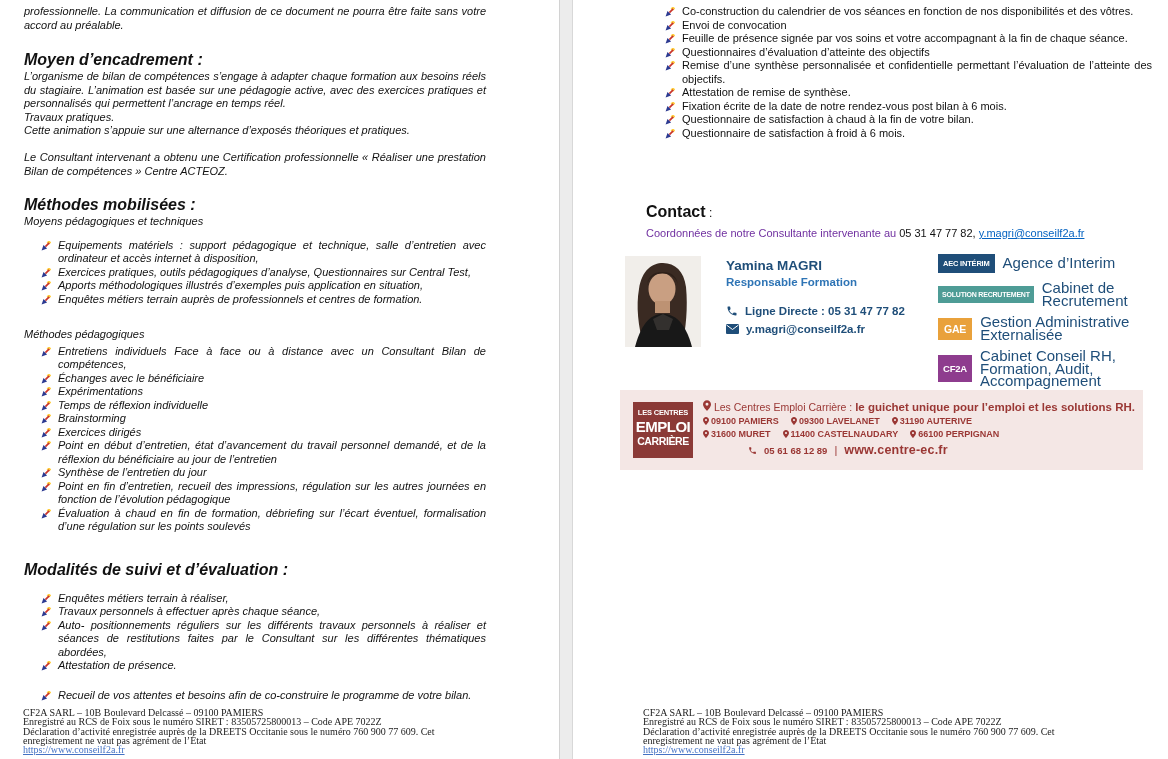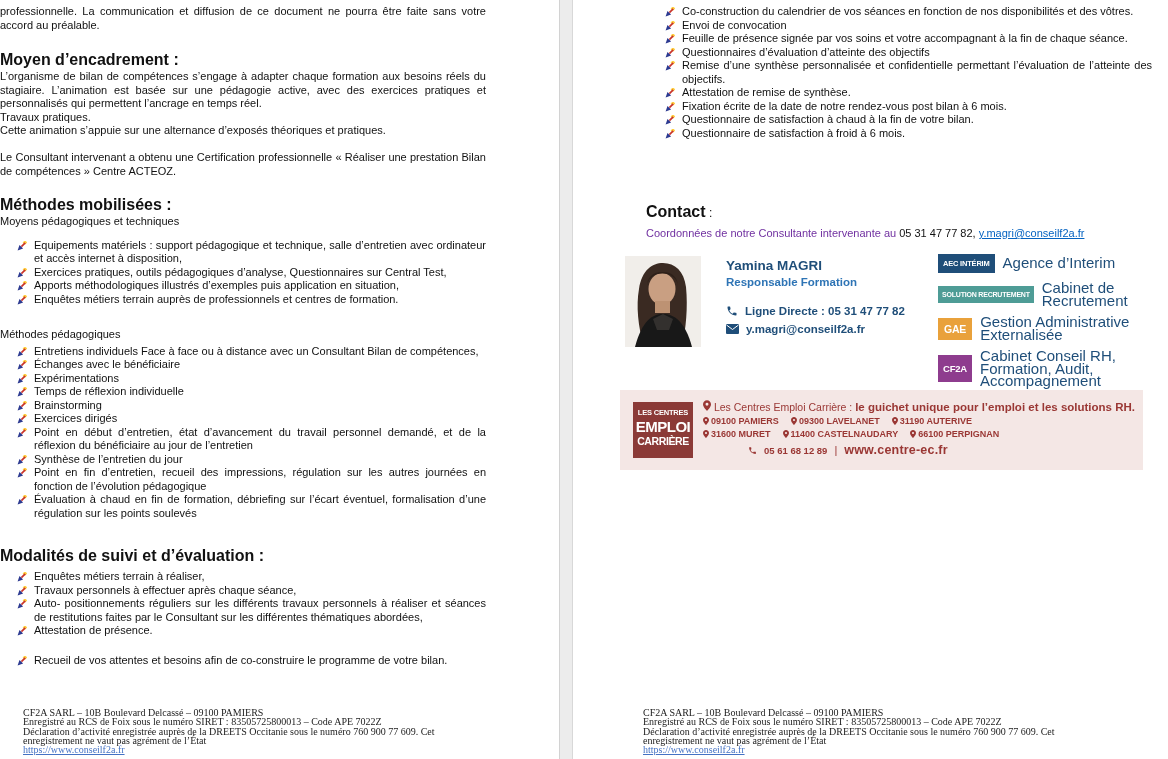--- a/index.html
+++ b/index.html
@@ -5,38 +5,38 @@
   html,body{margin:0;padding:0;background:#e8e8e8;}
   .canvas{position:relative;width:1168px;height:759px;overflow:hidden;background:#fff;
           font-family:"Liberation Sans",sans-serif;color:#111;}
   .page{position:absolute;top:0;height:759px;background:#fff;}
   .page-left{left:0;width:559px;}
   .page-gap{position:absolute;left:559px;top:0;width:14px;height:759px;background:#ececec;
             border-left:1px solid #d2d2d2;border-right:1px solid #d8d8d8;box-sizing:border-box;}
   .page-right{left:573px;width:595px;}
 
   
-  .lp{padding:5px 73px 0 0;font-size:11px;line-height:13.5px;text-align:justify;}
+  .lp{padding:5px 73px 0 24px;font-size:11px;line-height:13.5px;text-align:justify;font-style:italic;}
   .doc-h{font-size:16px;line-height:20px;font-weight:700;text-align:left;margin:0;}
   .h-encadrement{margin-top:18px;}
   .h-methodes{margin-top:17px;}
   .h-suivi{margin-top:26px;}
   .p0{margin:0;}
   .p-gap{margin-top:13.5px;}
   .subhead{margin:0;text-align:left;}
   .sub2{margin-top:22px;}
 
   
   .blist{list-style:none;margin:0;padding:0 0 0 17px;}
   .blist li{display:flex;gap:7px;}
   .bullet-ic{flex:0 0 10px;margin-top:2px;}
   .li-text{flex:1;text-align:justify;}
   .ul1{margin-top:10px;}
   .ul2{margin-top:3px;}
-  .ul3{margin-top:4px;}
+  .ul3{margin-top:12px;}
   .ul-last{margin-top:16px;}
 
   
   .pfoot{position:absolute;top:708px;width:448px;font-family:"Liberation Serif",serif;
          font-size:10px;line-height:9.3px;color:#222;text-align:left;}
   .pfoot-l{left:23px;}
   .pfoot-r{left:70px;}
   .pfoot a{color:#4472c4;text-decoration:underline;cursor:pointer;}
 
   

